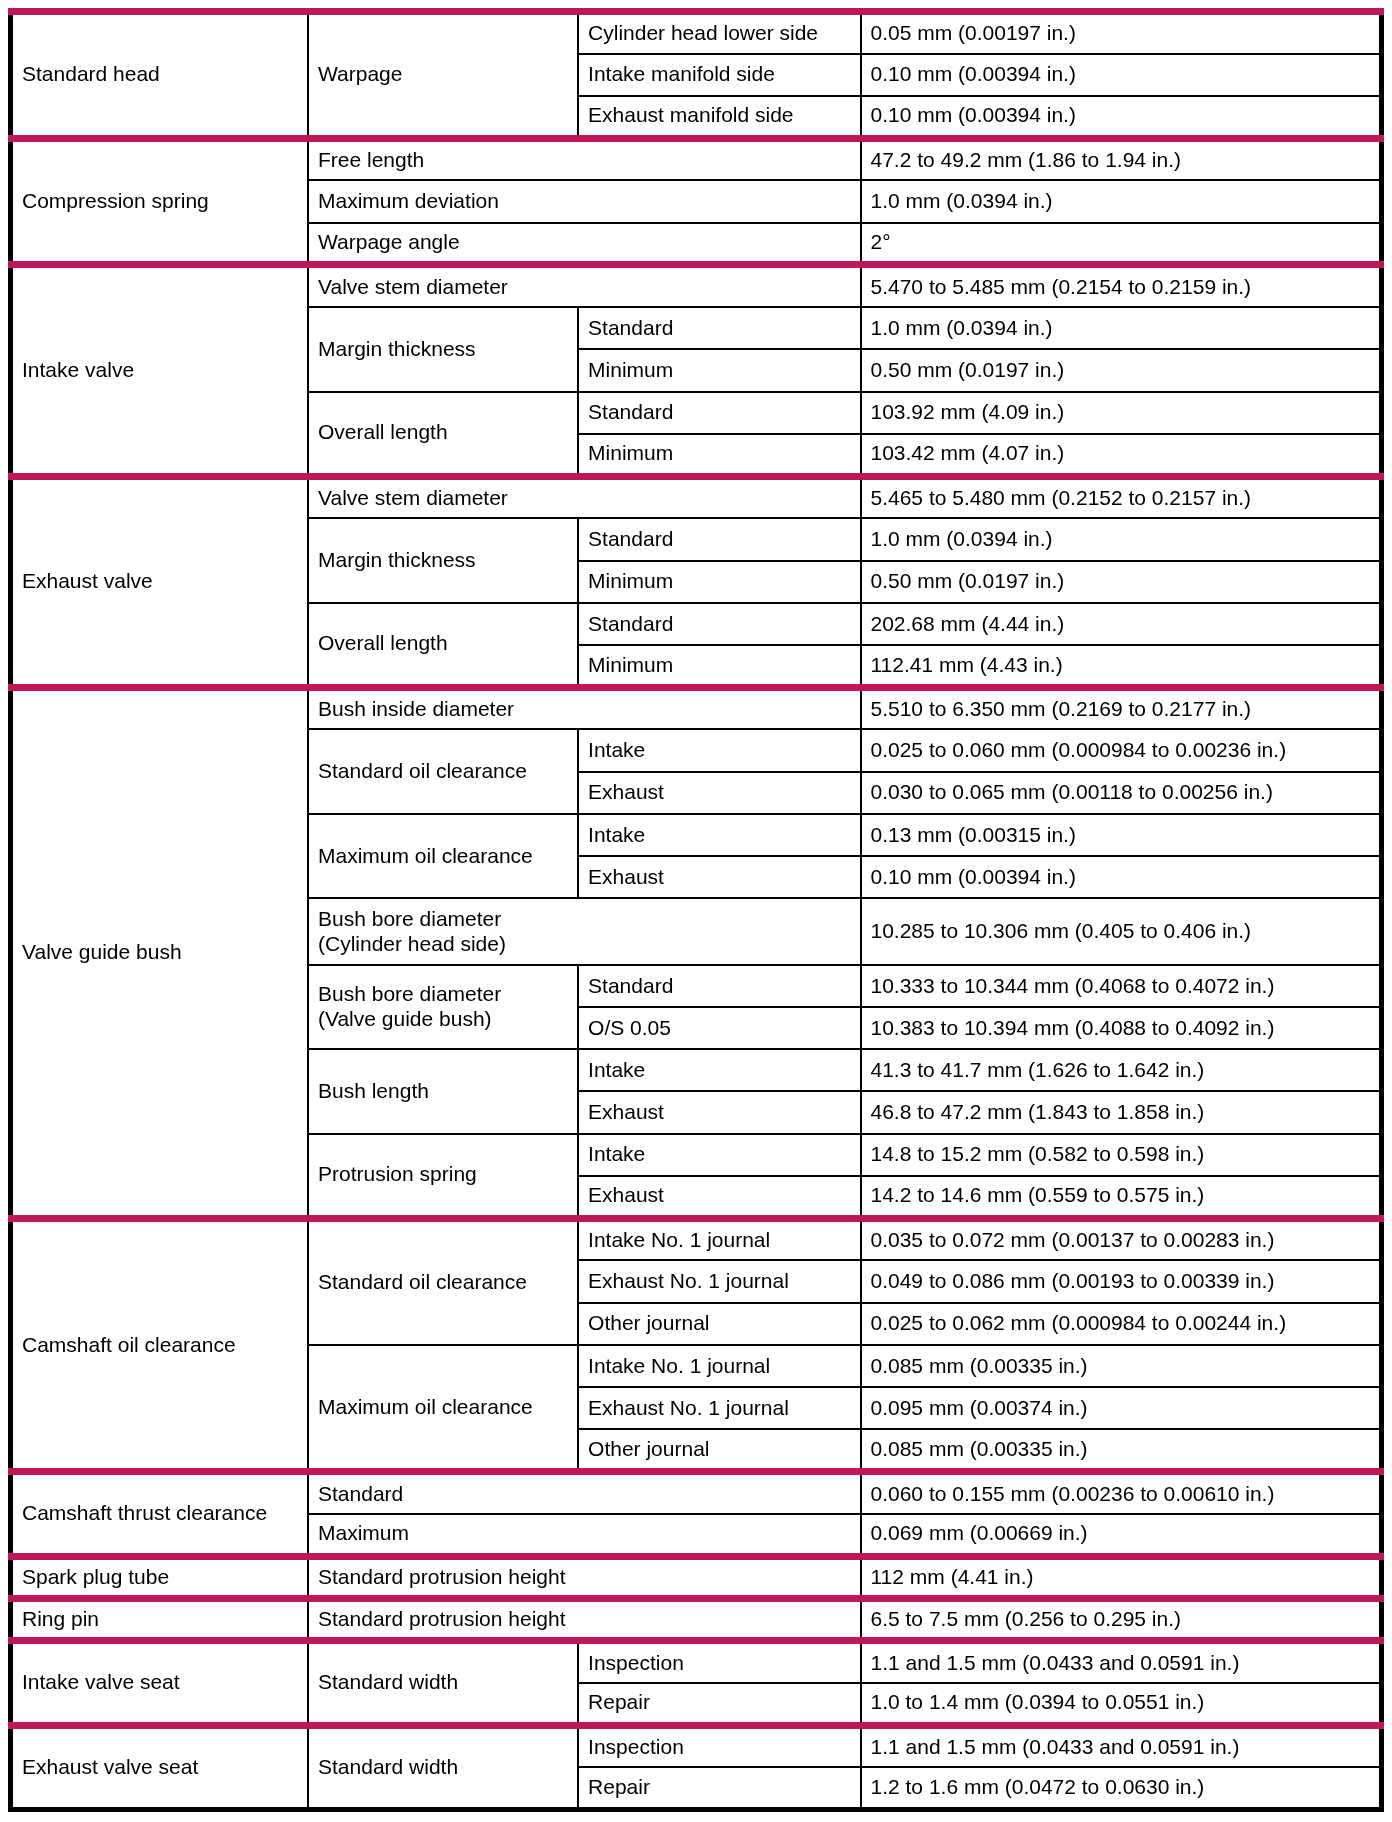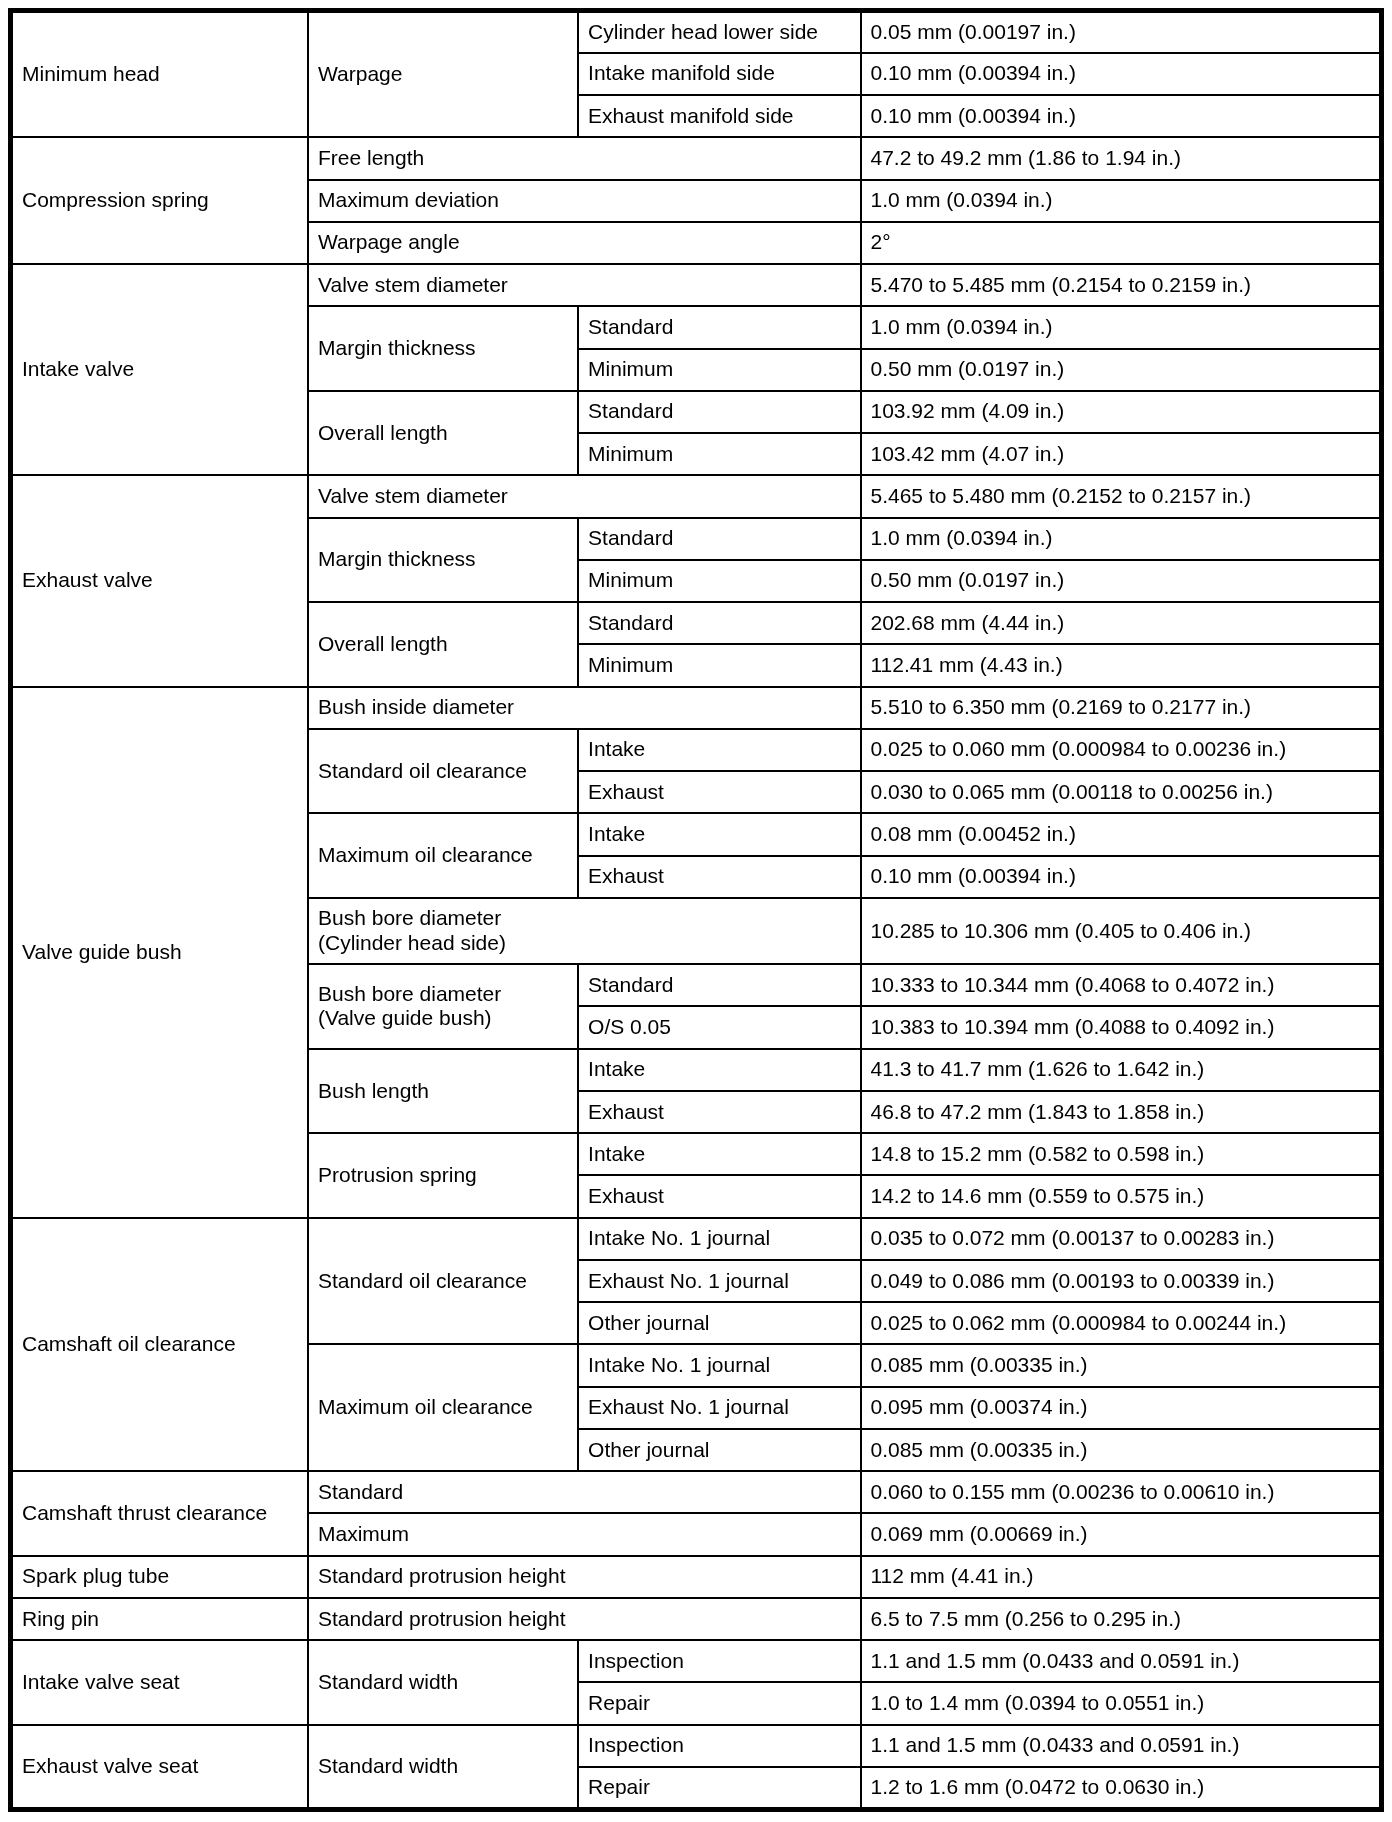--- a/index.html
+++ b/index.html
@@ -30,36 +30,36 @@
   tr.tall-row { height: 66px; }
   td {
     border: 2px solid #000;
     padding: 2px 4px 2px 9px;
     font-size: 21px;
     line-height: 1.18;
     vertical-align: middle;
     white-space: pre-line;
     overflow: hidden;
   }
-  tr.group-start td { border-top: 1px solid #be185d; }
+  tr.group-start td { border-top: 7px solid #be185d; }
 </style>
 </head>
 <body>
 
 <div class="page">
   <table class="spec">
     <colgroup>
       <col style="width:21.7%">
       <col style="width:19.7%">
       <col style="width:20.6%">
       <col style="width:38.0%">
     </colgroup>
     <tbody>
         <tr class="group-start">
-          <td rowspan="3">Minimum head</td>
+          <td rowspan="3">Standard head</td>
           <td rowspan="3">Warpage</td>
           <td>Cylinder head lower side</td>
           <td>0.05 mm (0.00197 in.)</td>
         </tr>
         <tr>
           <td>Intake manifold side</td>
           <td>0.10 mm (0.00394 in.)</td>
         </tr>
         <tr>
           <td>Exhaust manifold side</td>
@@ -134,21 +134,21 @@
           <td>Intake</td>
           <td>0.025 to 0.060 mm (0.000984 to 0.00236 in.)</td>
         </tr>
         <tr>
           <td>Exhaust</td>
           <td>0.030 to 0.065 mm (0.00118 to 0.00256 in.)</td>
         </tr>
         <tr>
           <td rowspan="2">Maximum oil clearance</td>
           <td>Intake</td>
-          <td>0.08 mm (0.00452 in.)</td>
+          <td>0.13 mm (0.00315 in.)</td>
         </tr>
         <tr>
           <td>Exhaust</td>
           <td>0.10 mm (0.00394 in.)</td>
         </tr>
         <tr class="tall-row">
           <td colspan="2">Bush bore diameter
 (Cylinder head side)</td>
           <td>10.285 to 10.306 mm (0.405 to 0.406 in.)</td>
         </tr>

